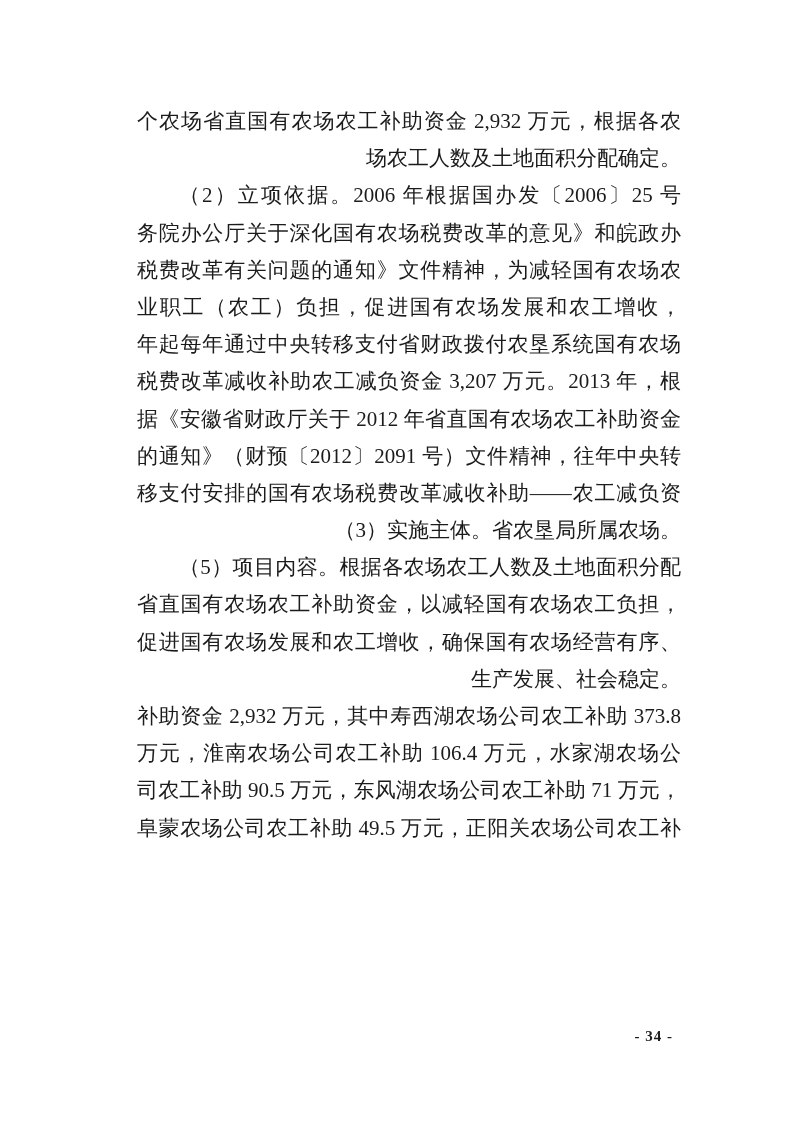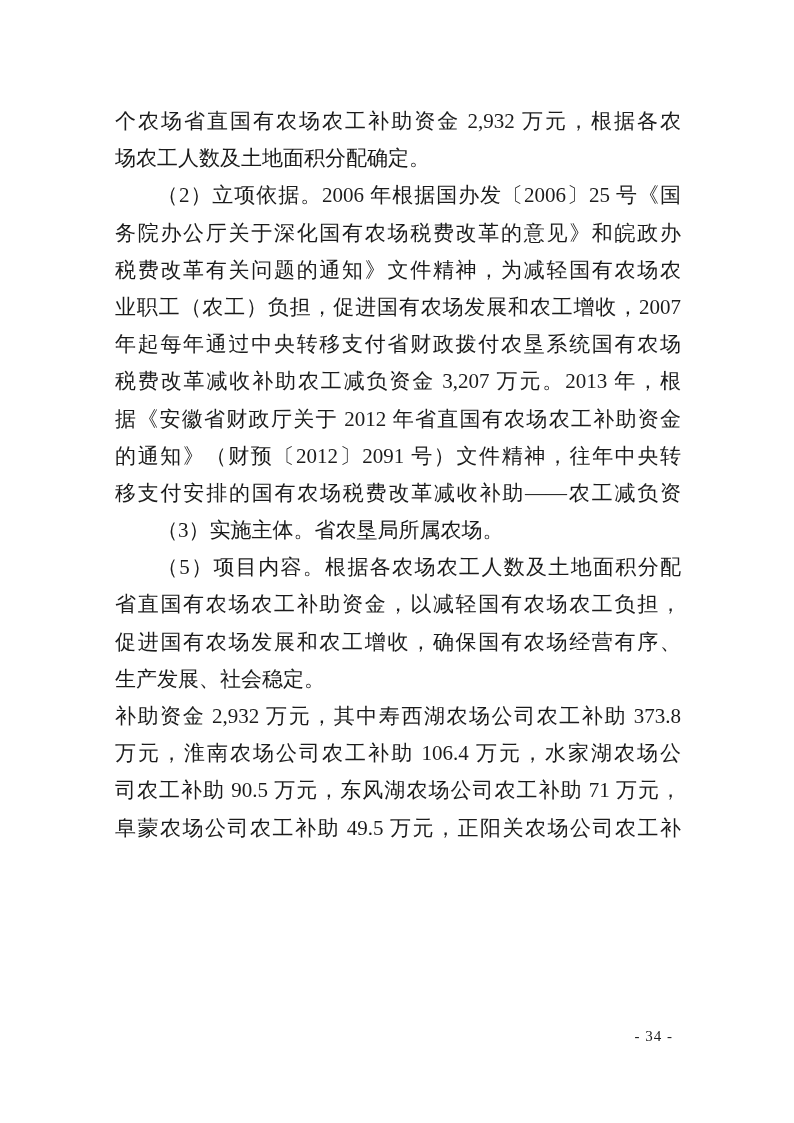--- a/index.html
+++ b/index.html
@@ -18,37 +18,39 @@
     position: absolute;
     left: 115px; top: 103px;
     width: 566px;
   }
   .line {
     height: 37.2px;
     line-height: 37.2px;
     font-size: 21px;
     color: #1b1b1b;
     overflow: hidden;
-    text-align: left;
+    text-align: right;
   }
   .line.j {
     text-align: justify;
     text-align-last: justify;
+    margin-left: 22px;
   }
   .line.indent {
     padding-left: 42px;
   }
   .page-number {
     position: absolute;
     top: 1026px;
     right: 121px;
     font-size: 15px;
     line-height: 20px;
     color: #1b1b1b;
     letter-spacing: 1px;
+    font-weight: bold;
   }
 </style>
 </head>
 <body>
 
 <div class="page">
   <div class="doc-body">
       <div>
         <div class="line j">个农场省直国有农场农工补助资金 2,932 万元，根据各农</div>
         <div class="line">场农工人数及土地面积分配确定。</div>

